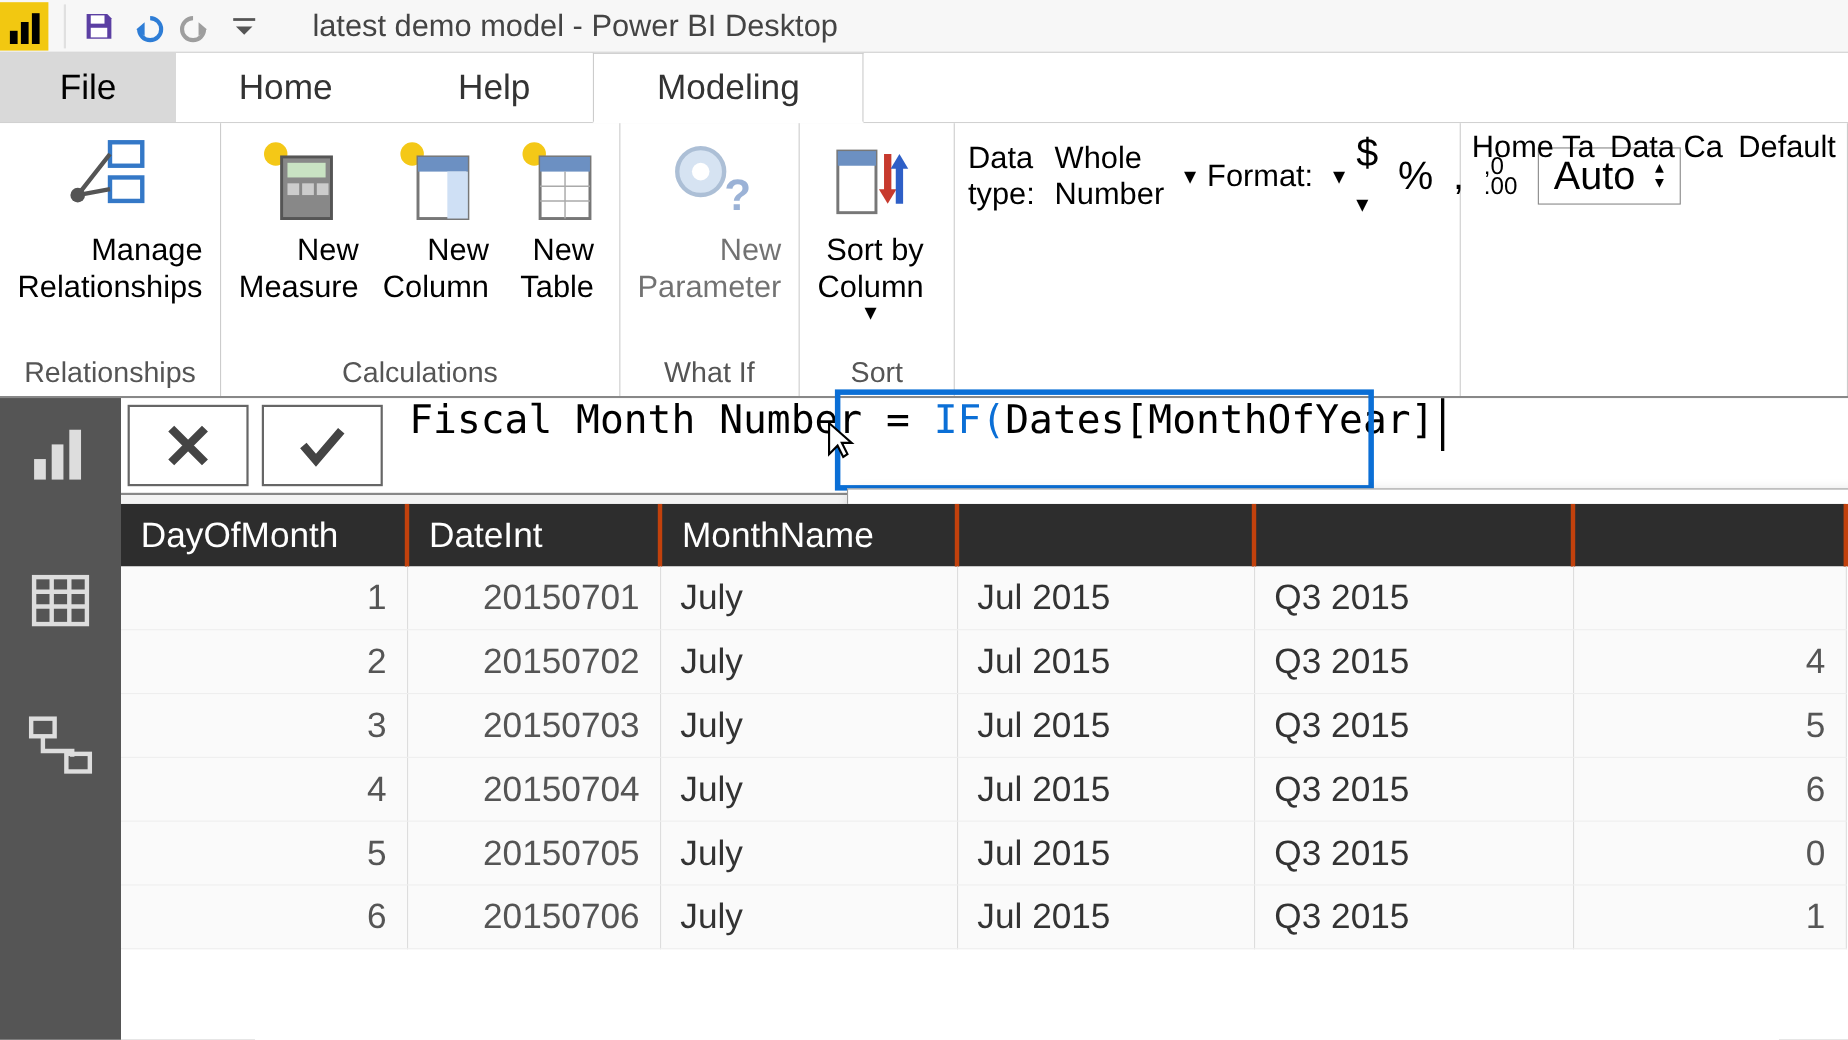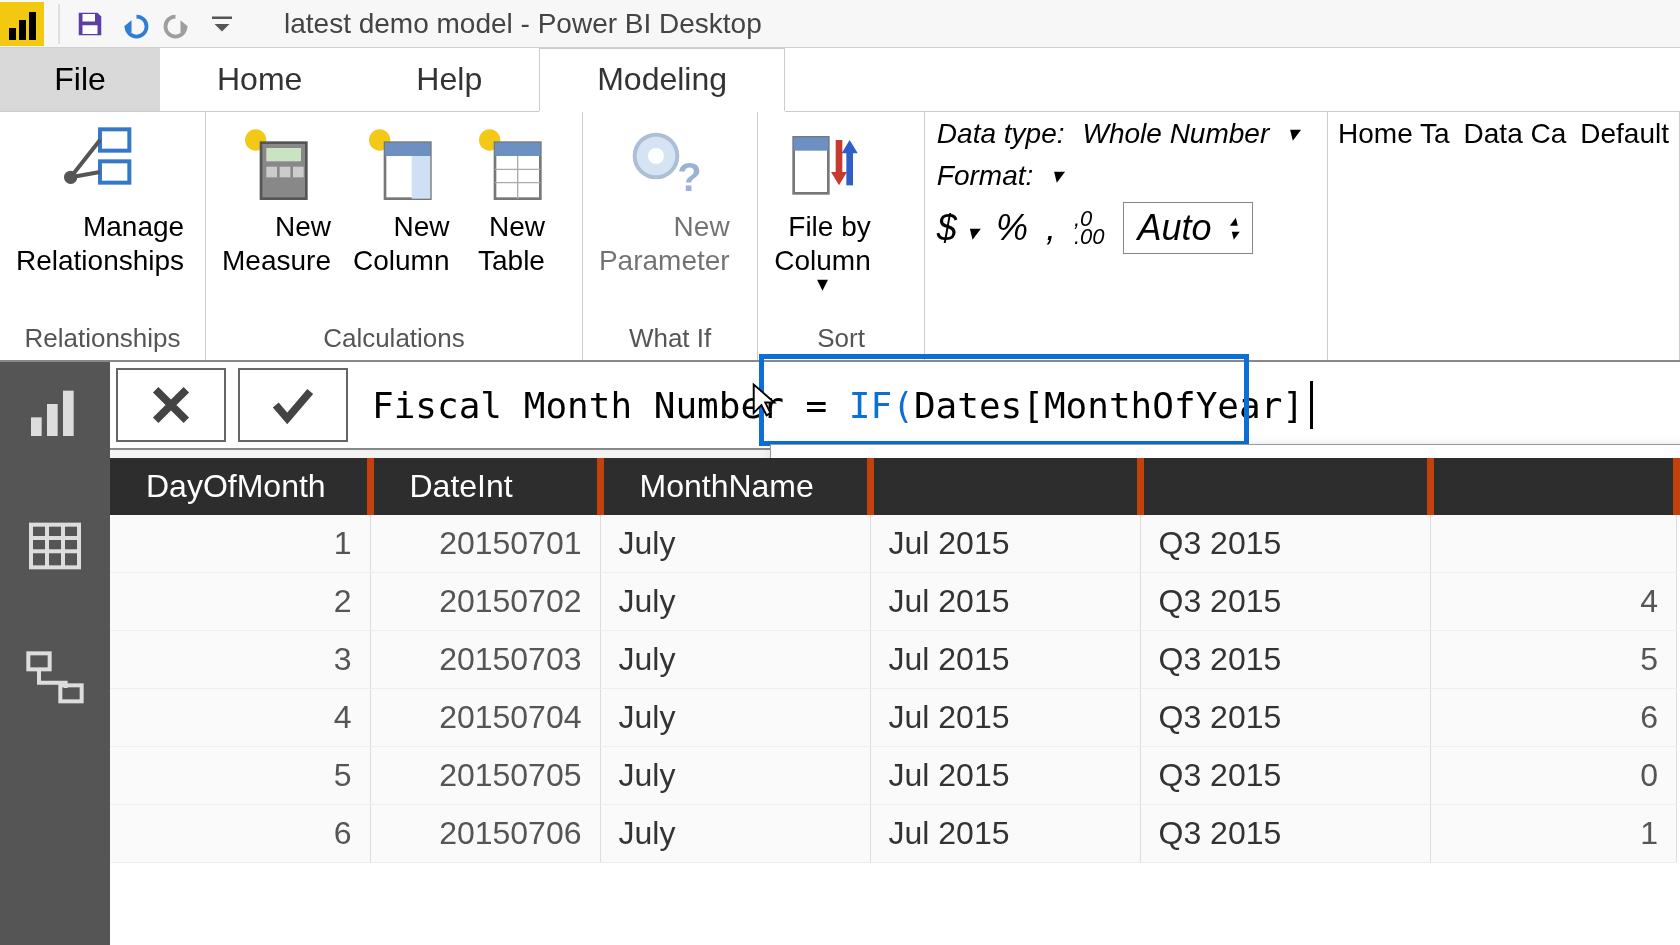--- a/index.html
+++ b/index.html
@@ -54,21 +54,21 @@
   }
   .rgroup-body { display:flex; flex:1; align-items:flex-start; padding:8px 10px 0 10px; gap:10px;}
   .rgroup-label { font-size:26px; color:#555; text-align:center; padding:2px 0 6px 0; }
   .rbtn {
     display:flex; flex-direction:column; align-items:center; cursor:pointer;
     padding:4px 6px; gap:6px;
   }
   .rbtn-label { font-size:28px; line-height:34px; text-align:right; white-space:pre; }
   .ricon { width:80px; height:80px; display:flex; align-items:center; justify-content:center; }
 
-  .fmt-col { display:flex; flex-direction:column; gap:10px; padding:6px 12px; font-size:28px;font-style:italic; }
+  .fmt-col { display:flex; flex-direction:row; gap:10px; padding:6px 12px; font-size:28px; }
   .fmt-row { display:flex; align-items:center; gap:18px; }
   .fmt-spin { border:1px solid #888; padding:4px 14px; display:flex; align-items:center; gap:18px; }
   .chev { font-size:22px; line-height:12px; }
 
   .props-col { display:flex; flex-direction:row; font-size:28px; padding:6px 10px; gap:14px;}
   .props-row { white-space:nowrap; }
 
   
   .main {
     position:absolute; top:362px; left:0; right:0; bottom:0;
@@ -83,21 +83,21 @@
   .content { flex:1; background:#f3f3f3; position:relative; }
 
   
   .formula-wrap { display:flex; height:88px; align-items:stretch; background:#fff; border-bottom:2px solid #888;}
   .fx-ctrl {
     width:110px; display:flex; align-items:center; justify-content:center;
     border:2px solid #666; margin:6px; cursor:pointer;
   }
   .fx-ctrl svg { width:46px; height:46px; }
   .formula-input {
-    flex:1; display:flex; align-items:center; padding:0 18px;
+    flex:1; display:flex; align-items:flex-start; padding:0 18px;
     font-family: Consolas, monospace; font-size:36px; position:relative;
   }
   .caret {
     width:3px; height:48px; background:#000; display:inline-block; margin-left:6px;
   }
   .highlight-box {
     position:absolute; border:5px solid #0b6fd6; pointer-events:none;
   }
   .cursor-arrow {
     position:absolute; width:28px; height:36px; pointer-events:none; z-index:50;
@@ -107,21 +107,21 @@
     padding:10px 22px; font-size:34px; line-height:48px; color:#333;
   }
   .tooltip .sig-arg{ color:#555; }
   .tooltip .sig-arg.bold { font-weight:bold; color:#000;}
 
   
   .grid { position:absolute; top:96px; left:0; right:0; bottom:0; background:#fff; overflow:hidden;}
   .grid table { border-collapse:collapse; width:100%; font-size:32px; }
   .grid th {
     background:#2d2d2d; color:#fff; font-weight:normal; text-align:left;
-    padding:10px 36px; border-right:7px solid #c2410c;
+    padding:10px 18px; border-right:4px solid #c2410c;
   }
   .grid td {
     padding:10px 18px; border-right:1px solid #ddd; border-bottom:1px solid #eee;
     background:#fafafa; color:#333;
   }
   .grid td.num { text-align:right; color:#555;}
 </style>
 </head>
 <body>
 
@@ -256,21 +256,21 @@
         <div class="ricon">
           <svg viewBox="0 0 60 60">
               <rect x="8" y="10" width="26" height="42" fill="#fff" stroke="#777" stroke-width="2"></rect>
               <rect x="8" y="10" width="26" height="10" fill="#6c90c2"></rect>
               <path d="M42 12 v28" stroke="#c73a2e" stroke-width="5"></path>
               <path d="M36 36 l6 10 l6-10z" fill="#c73a2e"></path>
               <path d="M50 46 v-28" stroke="#2e5fc7" stroke-width="5"></path>
               <path d="M44 22 l6-10 l6 10z" fill="#2e5fc7"></path>
             </svg>
         </div>
-        <div class="rbtn-label">File by
+        <div class="rbtn-label">Sort by
 Column</div>
         <span class="chev" style="margin-top:-6px;">▾</span>
       </div>
     </div>
     <div class="rgroup-label">Sort</div>
   </div>
 
   <div class="rgroup" style="width:460px;">
     <div class="fmt-col">
       <div class="fmt-row">

